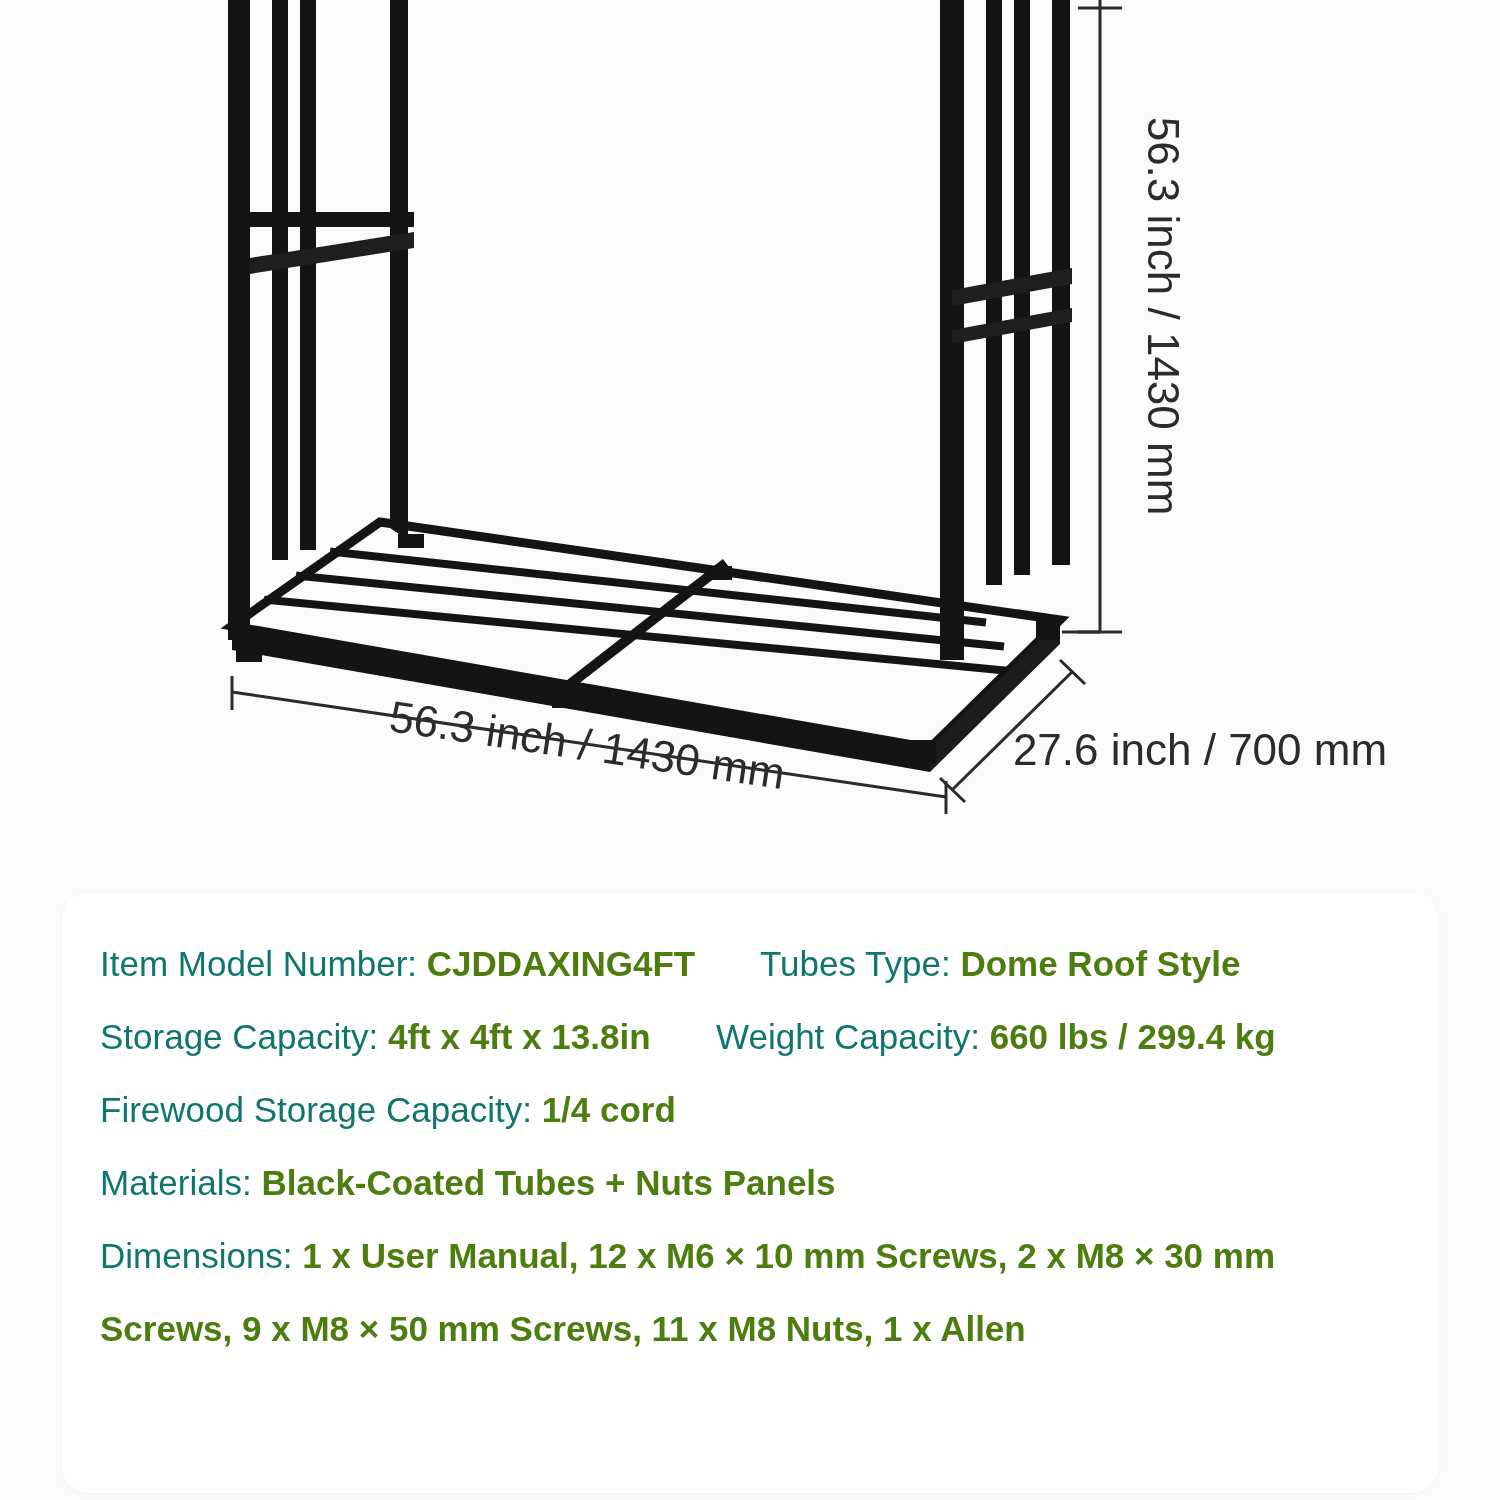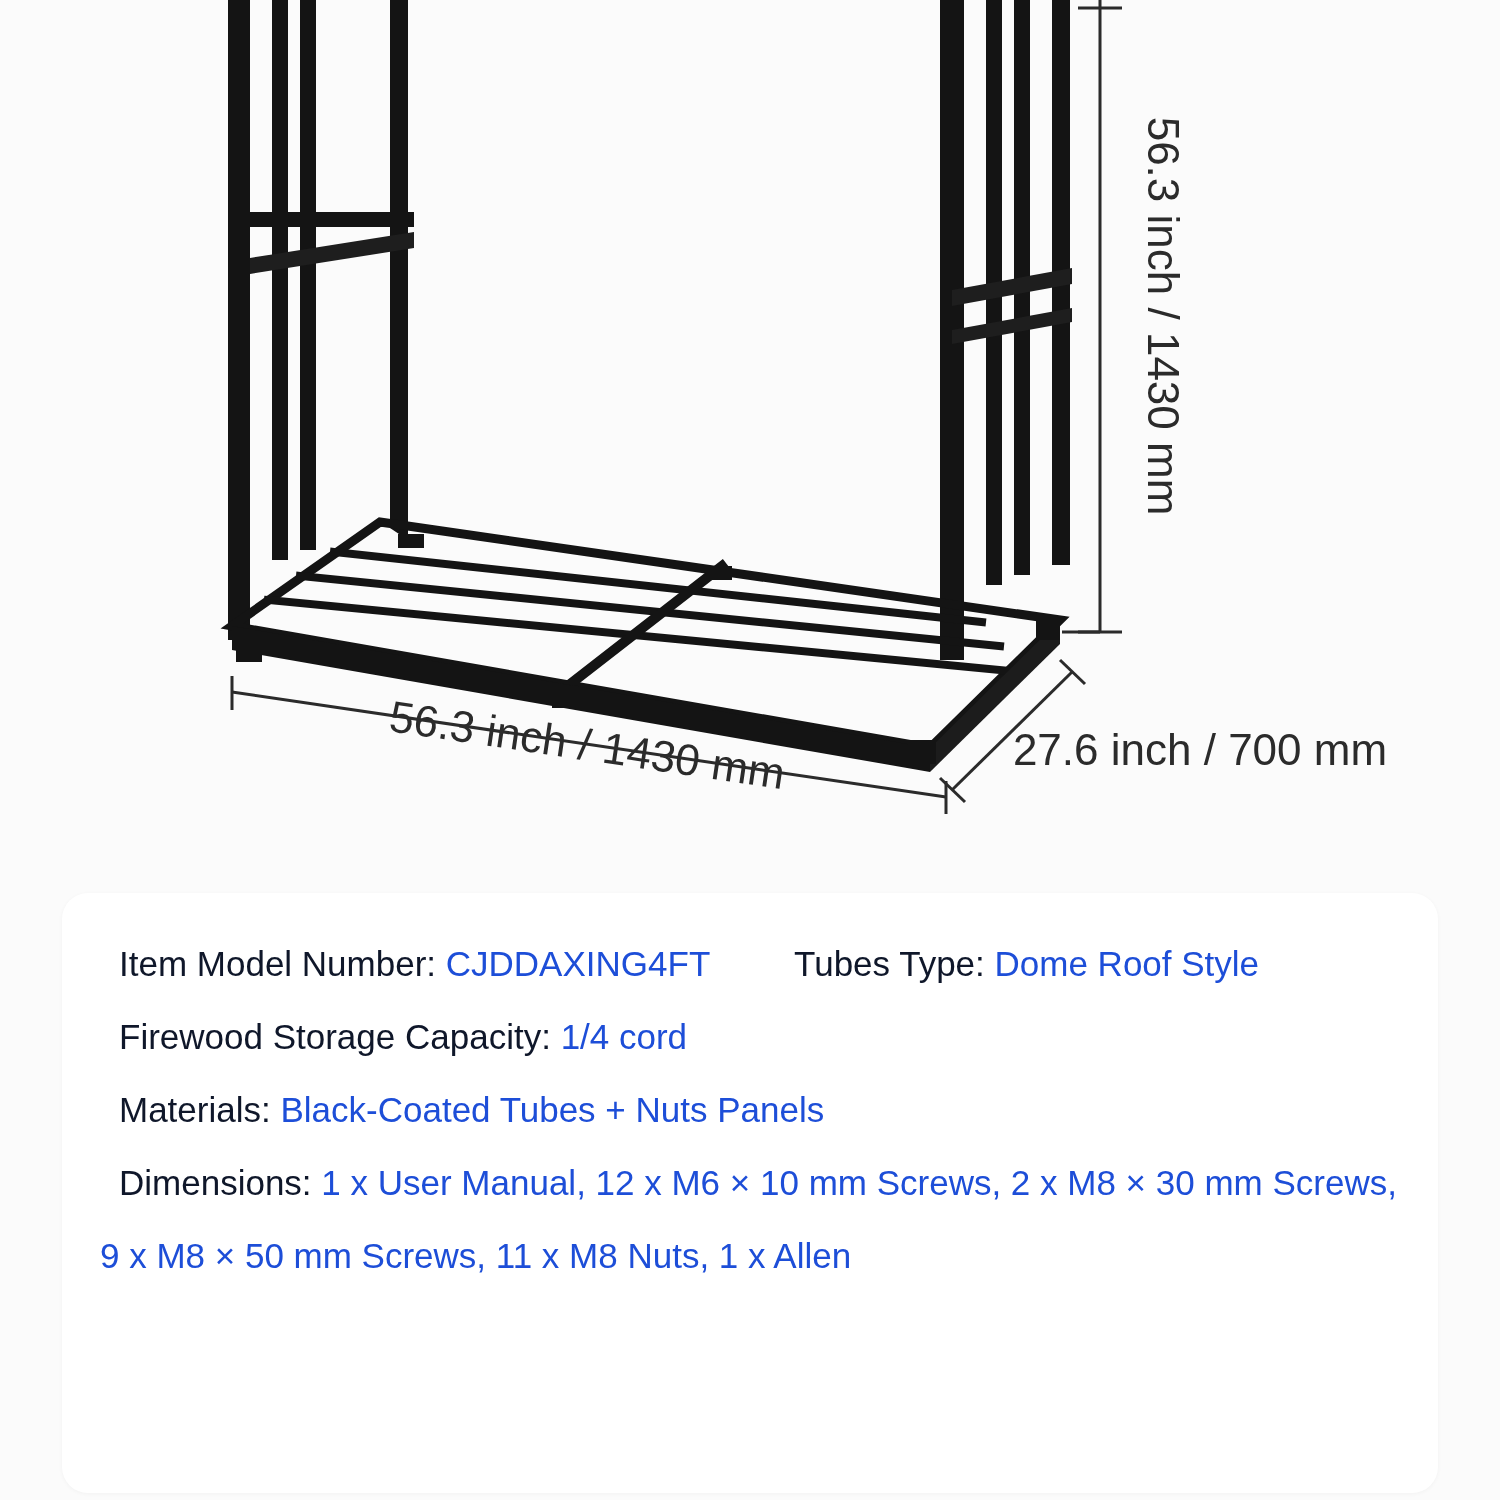--- a/index.html
+++ b/index.html
@@ -54,27 +54,26 @@
   .spec-row {
     font-size: 35px;
     line-height: 73px;
     white-space: nowrap;
   }
   .spec-row.wrapline {
     white-space: normal;
     line-height: 73px;
   }
   .lbl {
-    color: #0f172a;
+    color: #0f766e;
     font-weight: 400;
-    margin-left: 19px;
   }
   .val {
-    color: #1d4ed8;
-    font-weight: normal;
+    color: #4d7c0f;
+    font-weight: bold;
   }
   .gap {
     display: inline-block;
     width: 46px;
   }
 </style>
 </head>
 <body>
 
 <div id="page">
@@ -152,20 +151,27 @@
     <div id="spec-list">
 
       <div class="spec-row">
         <span class="lbl">Item Model Number:</span>
         <span class="val">CJDDAXING4FT</span>
         <span class="gap"></span>
         <span class="lbl">Tubes Type:</span>
         <span class="val">Dome Roof Style</span>
       </div>
 
+      <div class="spec-row">
+        <span class="lbl">Storage Capacity:</span>
+        <span class="val">4ft x 4ft x 13.8in</span>
+        <span class="gap"></span>
+        <span class="lbl">Weight Capacity:</span>
+        <span class="val">660 lbs / 299.4 kg</span>
+      </div>
 
       <div class="spec-row">
         <span class="lbl">Firewood Storage Capacity:</span>
         <span class="val">1/4 cord</span>
       </div>
 
       <div class="spec-row">
         <span class="lbl">Materials:</span>
         <span class="val">Black-Coated Tubes + Nuts Panels</span>
       </div>

